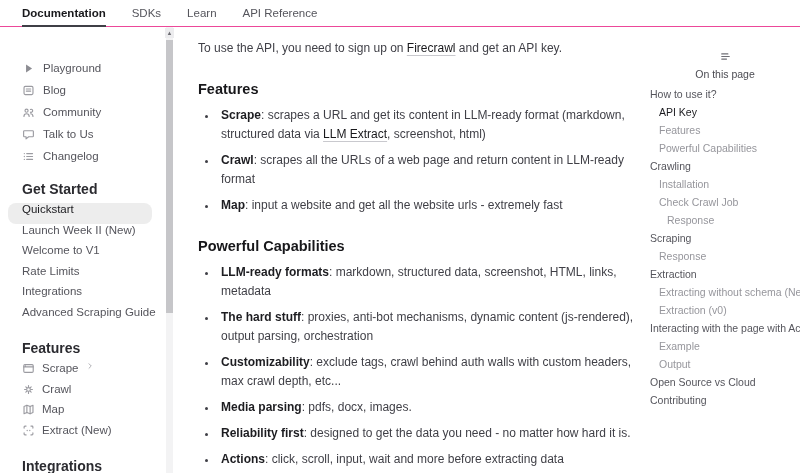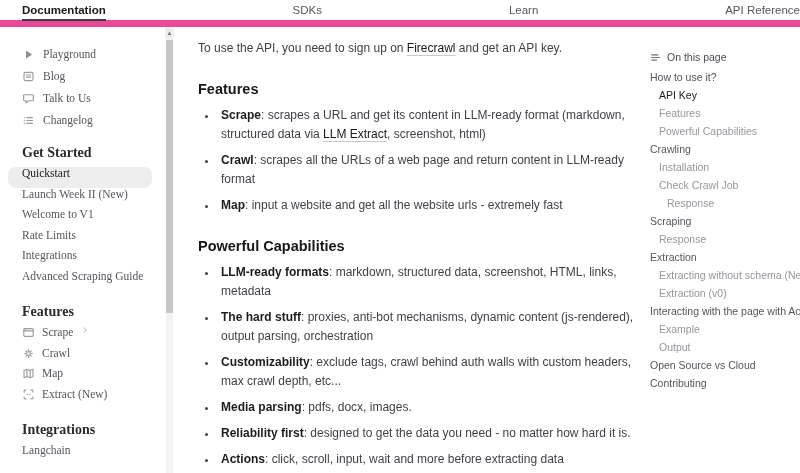--- a/index.html
+++ b/index.html
@@ -7,36 +7,36 @@
   body {
     width:800px; height:473px; overflow:hidden; background:#ffffff;
     font-family:"Liberation Sans", sans-serif; color:#3f3f46;
   }
   .app { position:relative; width:800px; height:473px; overflow:hidden; }
 
   
   .navbar {
     position:absolute; top:0; left:0; width:800px; height:27px;
     display:flex; align-items:center; gap:26px; padding-left:22px;
-    border-bottom:7px solid #ec4899; background:#fff; z-index:5;justify-content:space-between;
+    border-bottom:1px solid #ec4899; background:#fff; z-index:5;
   }
   .nav-item {
     font-size:11.5px; color:#55555c; font-weight:500; cursor:pointer;
     position:relative; height:100%; display:flex; align-items:center; white-space:nowrap;
   }
   .nav-item.active { color:#19191c; font-weight:700; }
   .nav-item.active::after {
     content:""; position:absolute; left:0; right:0; bottom:-1px; height:2px;
     background:var(--active-underline,#3f3f46);
   }
 
   
   .sidebar {
     position:absolute; top:27px; left:0; bottom:0; width:160px;
-    padding:16px 8px 0 8px; overflow:hidden; background:#fff;font-family:Liberation Serif, serif;
+    padding:30px 8px 0 8px; overflow:hidden; background:#fff;
   }
   .side-link {
     display:flex; align-items:center; height:22px; padding-left:14px;
     font-size:11.5px; color:#55555c; cursor:pointer;
   }
   .side-link .icon { margin-right:8px; }
   .side-header {
     font-size:14px; font-weight:700; color:#2b2b30;
     padding-left:14px; margin:14px 0 6px 0;
   }
@@ -70,21 +70,21 @@
   .content li { margin-bottom:7px; padding-left:3px; }
   .content li::marker { color:#3f3f46; font-size:11px; }
   .content b { color:#1d1d21; font-weight:700; }
   .content .link {
     color:var(--link-text,#18181b); font-weight:400; cursor:pointer;
     text-decoration:underline; text-decoration-color:#c9c9ce; text-underline-offset:2.5px; text-decoration-thickness:1px;
   }
 
   
   .toc { position:absolute; left:650px; top:27px; bottom:0; width:150px; padding-top:24px; overflow:hidden; }
-  .toc-header { display:flex; align-items:center; gap:6px; font-size:10.5px; color:#4b4b52; margin-bottom:5px; }
+  .toc-header { display:flex; align-items:center; gap:6px; font-size:10.5px; color:#4b4b52; margin-bottom:5px;flex-direction:column; }
   .toc-header .icon { width:11px; height:11px; }
   .toc-item { height:18px; display:flex; align-items:center; font-size:10.5px; color:#55555c; cursor:pointer; white-space:nowrap; }
   .toc-item.lvl1 { padding-left:9px; color:#96969c; }
   .toc-item.lvl2 { padding-left:17px; color:#96969c; }
   .toc-item.active { color:#1b1b1f; font-weight:500;text-align:right; }
 </style>
 </head>
 <body>
 
 <div class="app">
@@ -106,20 +106,30 @@
         <span>Playground</span>
       </div>
       <div class="side-link">
         <span class="icon">
           <svg viewBox="0 0 16 16" fill="none" stroke="#9b9ba1" stroke-width="1.4" stroke-linecap="round" stroke-linejoin="round">
             <rect x="2.5" y="3" width="11" height="10" rx="1.5"></rect>
             <path d="M5.3 6.2h5.4M5.3 8.7h5.4"></path>
           </svg>
         </span>
         <span>Blog</span>
+      </div>
+      <div class="side-link">
+        <span class="icon">
+          <svg viewBox="0 0 16 16" fill="none" stroke="#9b9ba1" stroke-width="1.4" stroke-linecap="round" stroke-linejoin="round">
+            <circle cx="5.6" cy="5.8" r="1.9"></circle>
+            <path d="M2.4 12.8c0-2 1.4-3.3 3.2-3.3s3.2 1.3 3.2 3.3"></path>
+            <path d="M10.4 4.2a1.9 1.9 0 110 3.4M10.6 9.6c1.7.2 2.9 1.4 2.9 3.2"></path>
+          </svg>
+        </span>
+        <span>Community</span>
       </div>
       <div class="side-link">
         <span class="icon">
           <svg viewBox="0 0 16 16" fill="none" stroke="#9b9ba1" stroke-width="1.4" stroke-linecap="round" stroke-linejoin="round">
             <path d="M3 3.4h10c.6 0 1 .4 1 1v5.4c0 .6-.4 1-1 1H8.2L5 13.4v-2.6H3c-.6 0-1-.4-1-1V4.4c0-.6.4-1 1-1z"></path>
           </svg>
         </span>
         <span>Talk to Us</span>
       </div>
       <div class="side-link">

